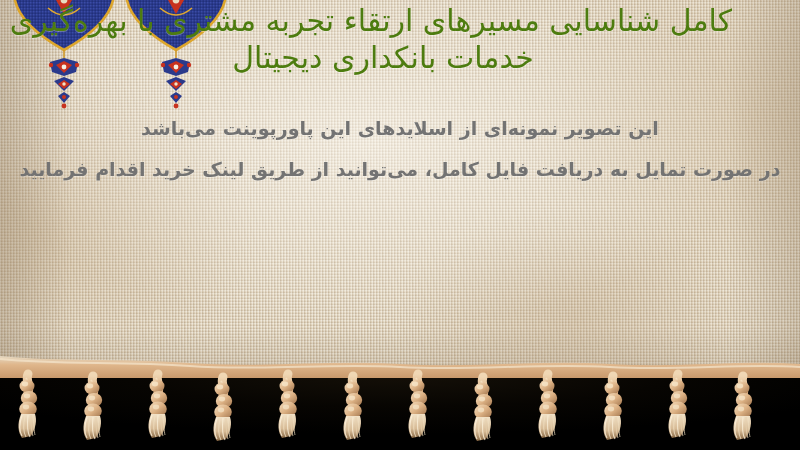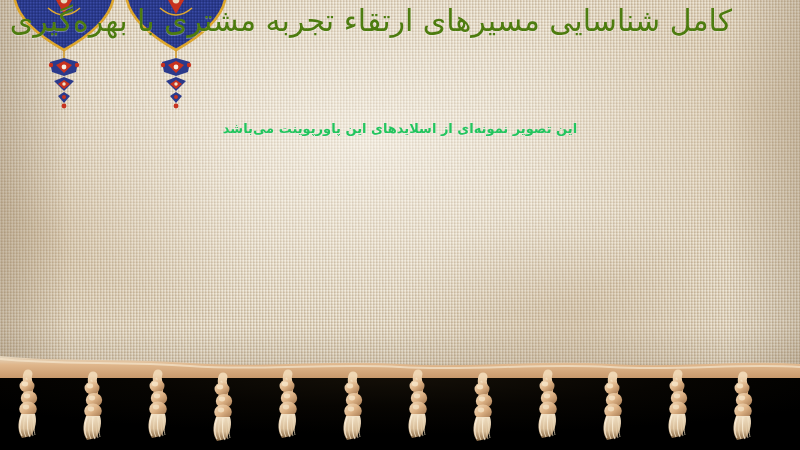--- a/index.html
+++ b/index.html
@@ -108,22 +108,22 @@
   .title-line.l1 { margin-right: 26px; }
 
   .body-block {
     position: absolute;
     top: 108px;
     left: 0;
     width: 800px;
     text-align: center;
   }
   .body-line {
-    color: #22c55e;
-    font-size: 13px;
+    color: #737373;
+    font-size: 19px;
     font-weight: bold;
     line-height: 41px;
     text-shadow: 0 1px 0 rgba(255,255,250,0.26);
     white-space: nowrap;
   }
 
   
   .fringe-band {
     position: absolute;
     left: 0;
@@ -256,24 +256,26 @@
         <circle cx="170" cy="131" r="2" fill="#c8321e"></circle>
         <circle cx="170" cy="140" r="2.4" fill="#c8321e"></circle>
       </g>
     </svg>
   </div>
 
   <div class="text-layer">
 
     <div class="title-block">
       <div class="title-line l1">کامل شناسایی مسیرهای ارتقاء تجربه مشتری با بهره‌گیری از</div>
+      <div class="title-line l2">خدمات بانکداری دیجیتال</div>
     </div>
 
     <div class="body-block">
       <div class="body-line">این تصویر نمونه‌ای از اسلایدهای این پاورپوینت می‌باشد</div>
+      <div class="body-line">در صورت تمایل به دریافت فایل کامل، می‌توانید از طریق لینک خرید اقدام فرمایید</div>
     </div>
 
   </div>
 
   <div class="black-base"></div>
 
   <div class="fringe-band">
     <svg width="800" height="98" viewBox="0 0 800 98" xmlns="http://www.w3.org/2000/svg">
       <defs>
         <linearGradient id="ropeGrad" x1="0" y1="0" x2="0" y2="1">

